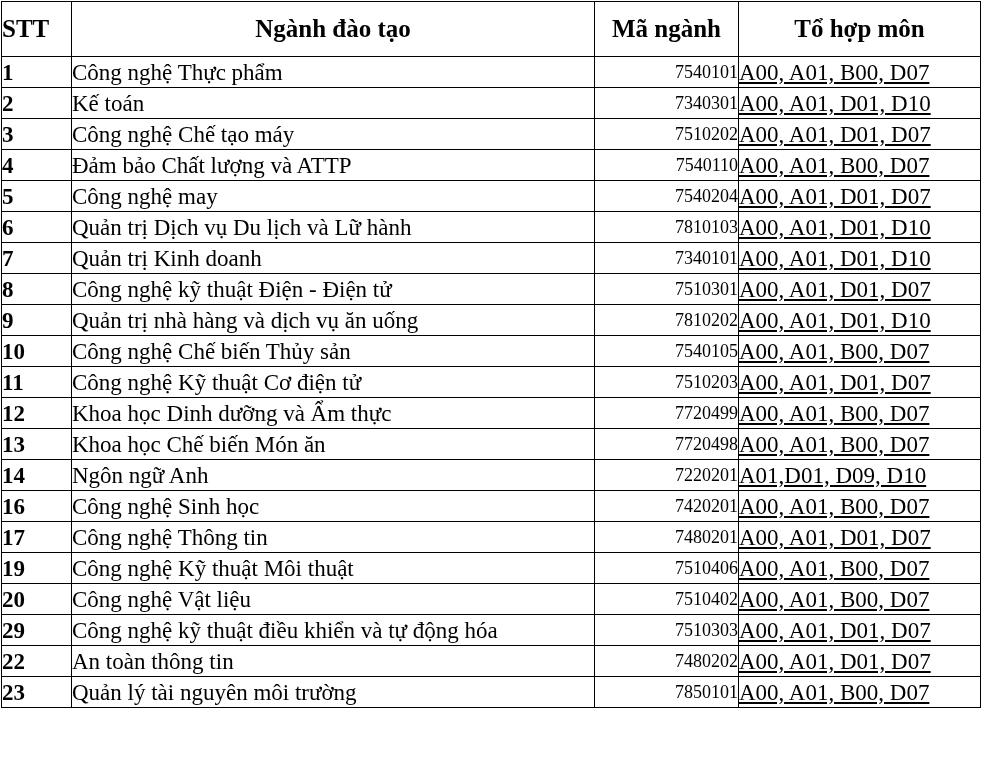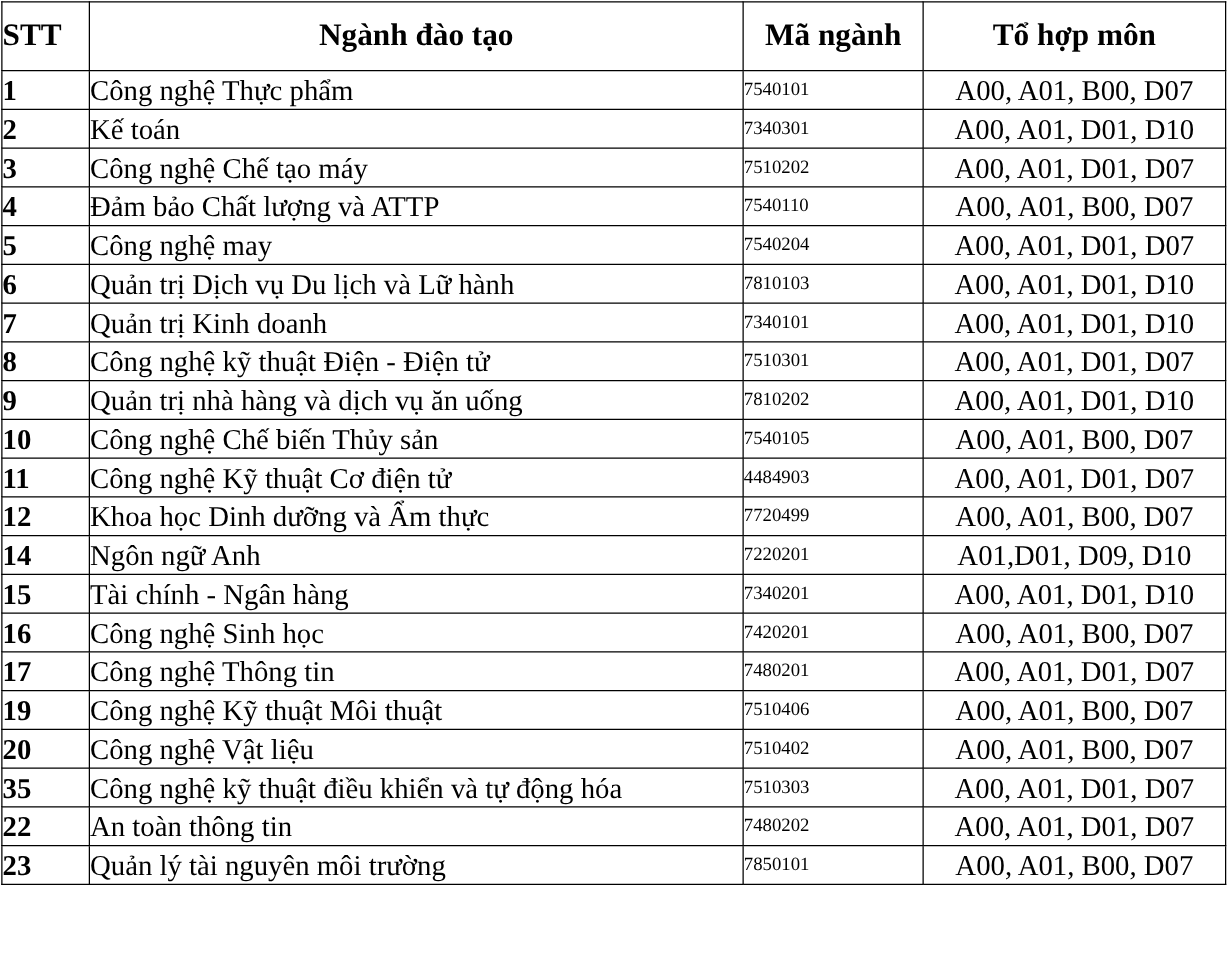--- a/index.html
+++ b/index.html
@@ -62,28 +62,29 @@
   }
   td.cell-name {
     font-size: 23px;
     text-align: left;
     padding-left: 13px;
     line-height: 1;
     white-space: nowrap;
     overflow: hidden;
   }
   td.cell-code {
-    font-size: 15px;
-    text-align: left;
+    font-size: 18px;
+    text-align: right;
     line-height: 1;
   }
   td.cell-combo {
     font-size: 23px;
-    text-align: center;
-    line-height: 1;
+    text-align: left;
+    line-height: 1;
+    text-decoration: underline;
   }
 </style>
 </head>
 <body>
 
 <table id="admissions-table">
   <colgroup>
     <col class="c-stt">
     <col class="c-name">
     <col class="c-code">
@@ -154,42 +155,42 @@
       </tr>
       <tr>
         <td class="cell-stt">10</td>
         <td class="cell-name">Công nghệ Chế biến Thủy sản</td>
         <td class="cell-code">7540105</td>
         <td class="cell-combo">A00, A01, B00, D07</td>
       </tr>
       <tr>
         <td class="cell-stt">11</td>
         <td class="cell-name">Công nghệ Kỹ thuật Cơ điện tử</td>
-        <td class="cell-code">4484903</td>
+        <td class="cell-code">7510203</td>
         <td class="cell-combo">A00, A01, D01, D07</td>
       </tr>
       <tr>
         <td class="cell-stt">12</td>
         <td class="cell-name">Khoa học Dinh dưỡng và Ẩm thực</td>
         <td class="cell-code">7720499</td>
+        <td class="cell-combo">A00, A01, B00, D07</td>
+      </tr>
+      <tr>
+        <td class="cell-stt">13</td>
+        <td class="cell-name">Khoa học Chế biến Món ăn</td>
+        <td class="cell-code">7720498</td>
         <td class="cell-combo">A00, A01, B00, D07</td>
       </tr>
       <tr>
         <td class="cell-stt">14</td>
         <td class="cell-name">Ngôn ngữ Anh</td>
         <td class="cell-code">7220201</td>
         <td class="cell-combo">A01,D01, D09, D10</td>
       </tr>
       <tr>
-        <td class="cell-stt">15</td>
-        <td class="cell-name">Tài chính - Ngân hàng</td>
-        <td class="cell-code">7340201</td>
-        <td class="cell-combo">A00, A01, D01, D10</td>
-      </tr>
-      <tr>
         <td class="cell-stt">16</td>
         <td class="cell-name">Công nghệ Sinh học</td>
         <td class="cell-code">7420201</td>
         <td class="cell-combo">A00, A01, B00, D07</td>
       </tr>
       <tr>
         <td class="cell-stt">17</td>
         <td class="cell-name">Công nghệ Thông tin</td>
         <td class="cell-code">7480201</td>
         <td class="cell-combo">A00, A01, D01, D07</td>
@@ -200,21 +201,21 @@
         <td class="cell-code">7510406</td>
         <td class="cell-combo">A00, A01, B00, D07</td>
       </tr>
       <tr>
         <td class="cell-stt">20</td>
         <td class="cell-name">Công nghệ Vật liệu</td>
         <td class="cell-code">7510402</td>
         <td class="cell-combo">A00, A01, B00, D07</td>
       </tr>
       <tr>
-        <td class="cell-stt">35</td>
+        <td class="cell-stt">29</td>
         <td class="cell-name">Công nghệ kỹ thuật điều khiển và tự động hóa</td>
         <td class="cell-code">7510303</td>
         <td class="cell-combo">A00, A01, D01, D07</td>
       </tr>
       <tr>
         <td class="cell-stt">22</td>
         <td class="cell-name">An toàn thông tin</td>
         <td class="cell-code">7480202</td>
         <td class="cell-combo">A00, A01, D01, D07</td>
       </tr>

